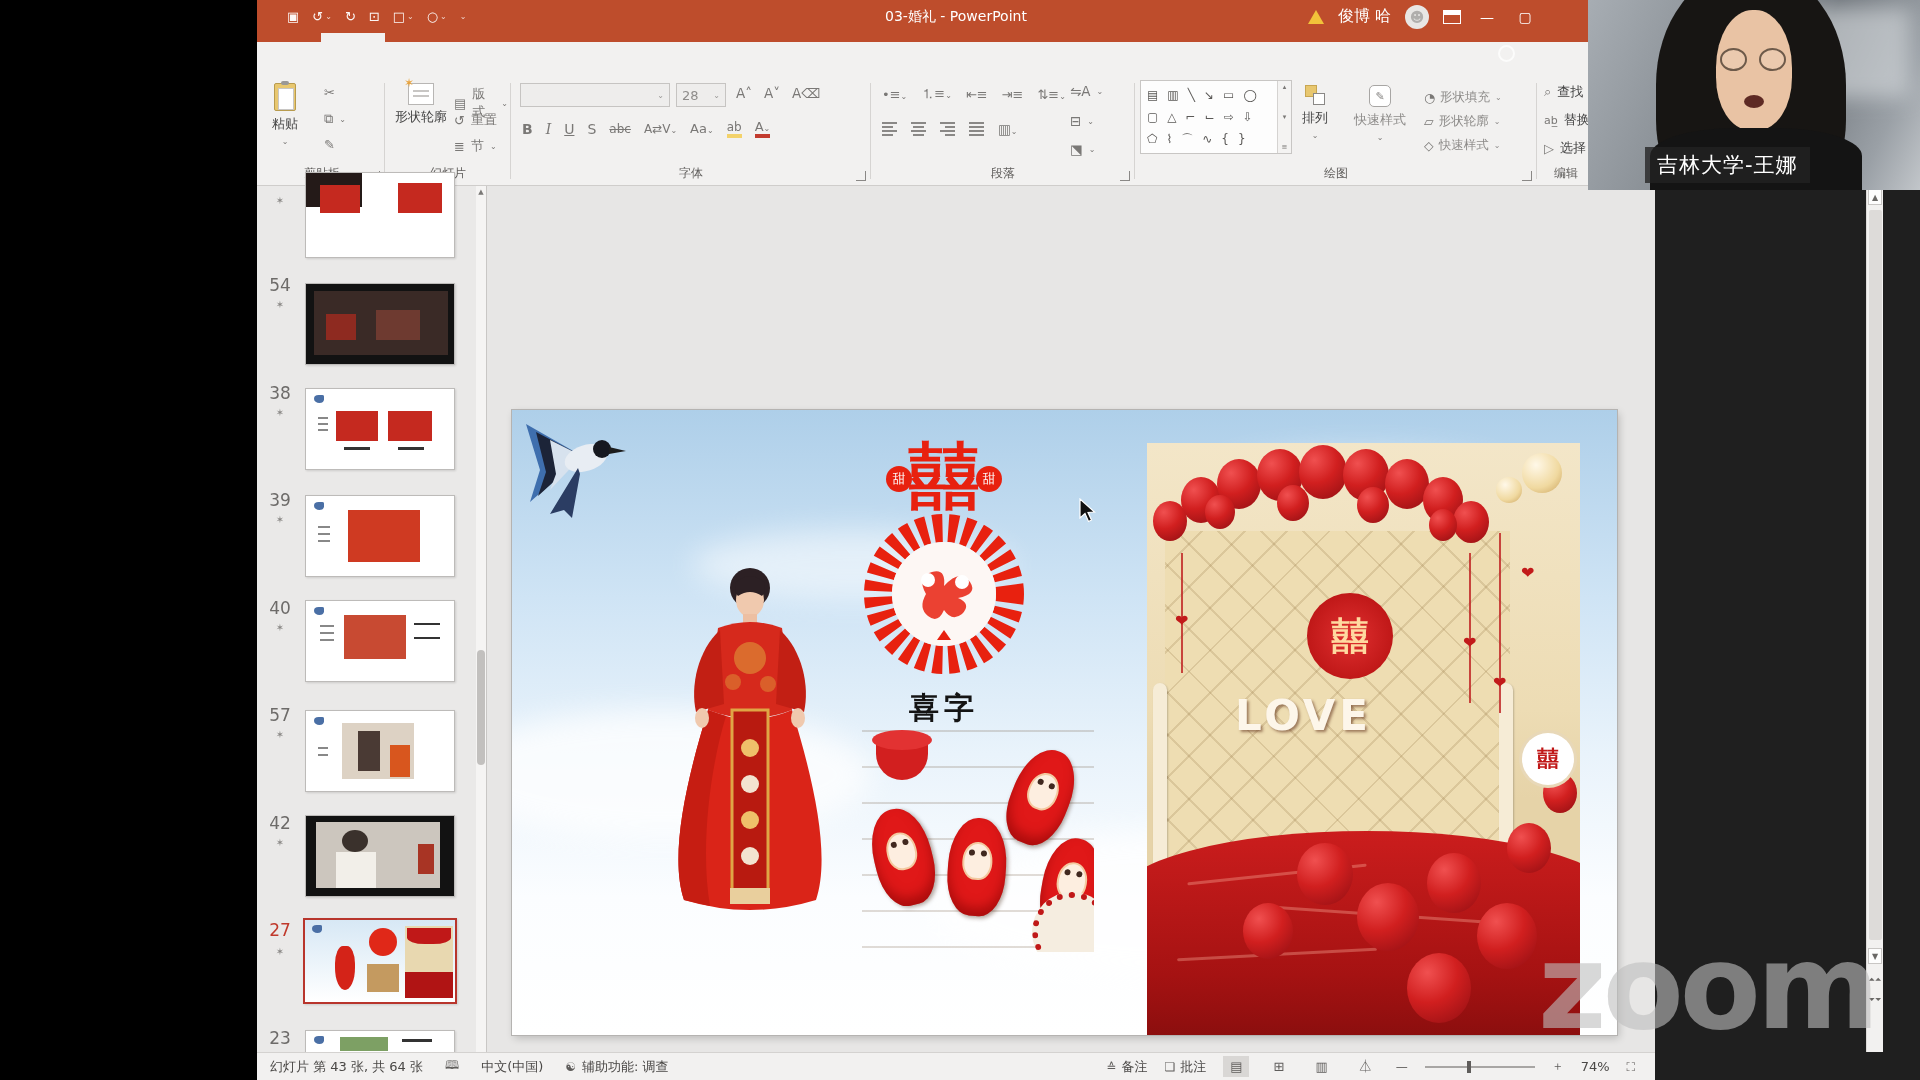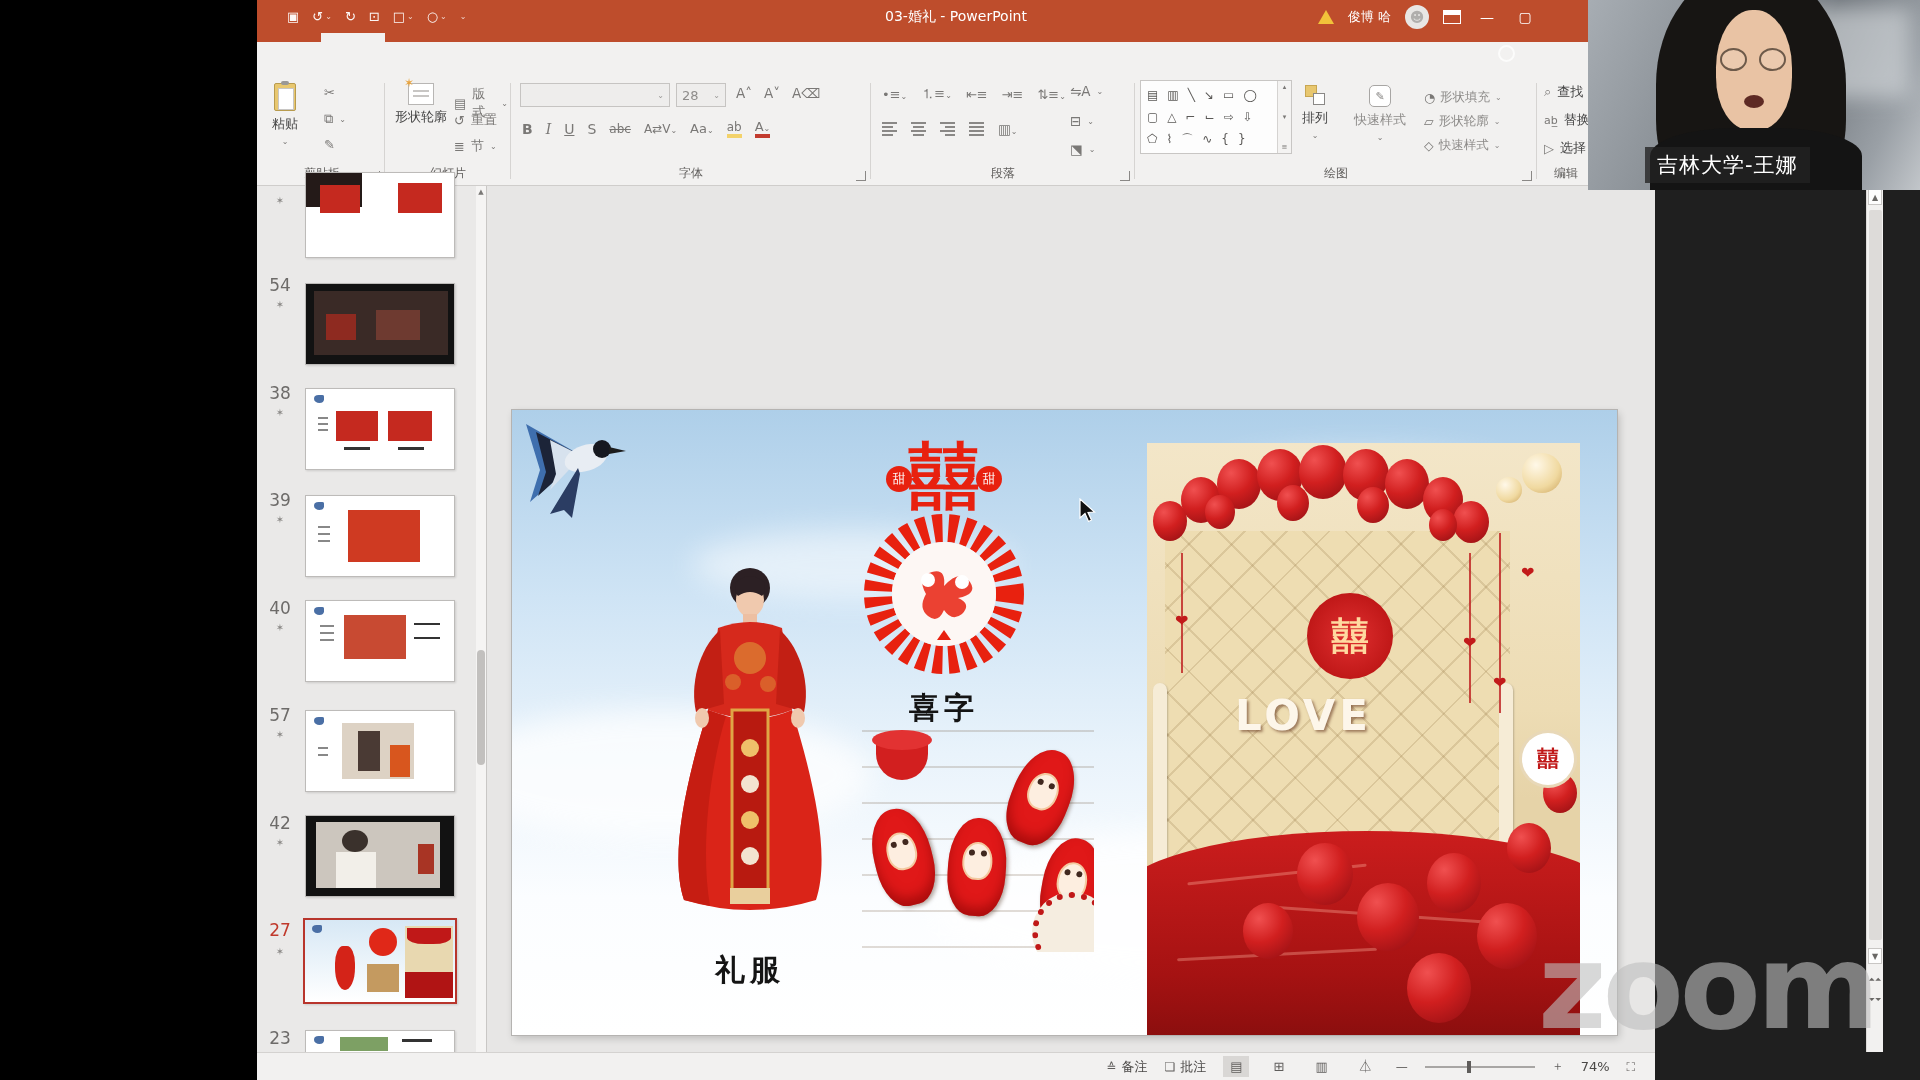--- a/index.html
+++ b/index.html
@@ -17,21 +17,21 @@
   #titlebar { left:0; top:0; width:1398px; height:33px; background:#be4d2c; color:#fff; }
   .qat { left:30px; top:0; height:33px; display:flex; align-items:center; gap:13px;
          color:rgba(255,255,255,.95); font-size:13px; }
   .qat .g { display:flex; align-items:center; gap:2px; }
   .qat .dd { font-size:8px; opacity:.8; }
   #win-title { left:0; top:0; width:1398px; height:33px; display:flex; align-items:center;
                justify-content:center; font-size:14px; color:#fff; pointer-events:none; }
   .tb-right { right:118px; top:0; height:33px; display:flex; align-items:center; gap:14px; }
   .warn-tri { width:0; height:0; border-left:8px solid transparent; border-right:8px solid transparent;
               border-bottom:14px solid #f2c23a; position:relative; }
-  .acct-name { font-size:13px; color:#fff; }
+  .acct-name { font-size:16px; color:#fff; }
   .avatar { width:24px; height:24px; border-radius:50%; background:#e8e6e4; display:flex;
             align-items:center; justify-content:center; color:#b0aeac; font-size:14px; }
   .ribbon-disp { width:18px; height:14px; border:1.5px solid #fff; border-top-width:5px; }
   .winbtn { color:#fff; font-size:14px; width:24px; text-align:center; }
 
   
   #tabrow { left:0; top:33px; width:1398px; height:42px; background:#be4d2c; display:flex;
             align-items:stretch; }
   .tab { color:#f6e3da; font-size:15px; display:flex; align-items:center; padding:0 17px; }
   .tab.sel { background:#f2f1f0; color:#b8472a; font-weight:bold; border-radius:2px 2px 0 0; }
@@ -609,21 +609,20 @@
           <path d="M68,152 C44,230 30,300 44,342 L70,348 C60,290 70,210 86,158 Z" fill="#c61d12"></path>
           <rect x="92" y="152" width="36" height="192" fill="#b81a10" stroke="#dfa545" stroke-width="3"></rect>
           <circle cx="110" cy="190" r="9" fill="#efc06a"></circle>
           <circle cx="110" cy="226" r="9" fill="#f3e3d0"></circle>
           <circle cx="110" cy="262" r="9" fill="#efc06a"></circle>
           <circle cx="110" cy="298" r="9" fill="#f3e3d0"></circle>
           <rect x="90" y="330" width="40" height="16" fill="#e9cf9d"></rect>
           <ellipse cx="62" cy="160" rx="7" ry="10" fill="#f0c9ae"></ellipse>
           <ellipse cx="158" cy="160" rx="7" ry="10" fill="#f0c9ae"></ellipse>
         </svg>
-        <div class="slide-label" style="left:128px; top:540px; width:220px;">礼服</div>
 
         <div id="slippers">
           <div class="bowl"></div>
           <div class="slip" style="left:12px; top:78px; transform:rotate(-14deg);">
               <span class="face"></span>
             </div>
           <div class="slip" style="left:86px; top:88px; transform:rotate(4deg);">
               <span class="face"></span>
             </div>
           <div class="slip" style="left:150px; top:18px; transform:rotate(22deg);">
@@ -688,20 +687,29 @@
         <div class="btn" style="top:3px;">▲</div>
         <div class="sthumb"></div>
         <div class="btn" style="top:762px;">▼</div>
         <div class="btn" style="top:786px; background:none; border:none;">⏶⏶</div>
         <div class="btn" style="top:806px; background:none; border:none;">⏷⏷</div>
       </div>
     </div>
   </div>
 
   <div id="statusbar" class="abs">
+    <div class="st-left">
+      <span>幻灯片 第 43 张, 共 64 张</span>
+      <span class="st-ic">🕮</span>
+      <span>中文(中国)</span>
+      <span style="display:flex; align-items:center; gap:6px;">
+        <span class="st-ic">☯</span>
+        <span>辅助功能: 调查</span>
+      </span>
+    </div>
     <div class="st-right">
       <span style="display:flex; align-items:center; gap:5px;">
         <span class="st-ic">≙</span>
         <span>备注</span>
       </span>
       <span style="display:flex; align-items:center; gap:5px;">
         <span class="st-ic">❏</span>
         <span>批注</span>
       </span>
       <span class="viewbtn sel">▤</span>

